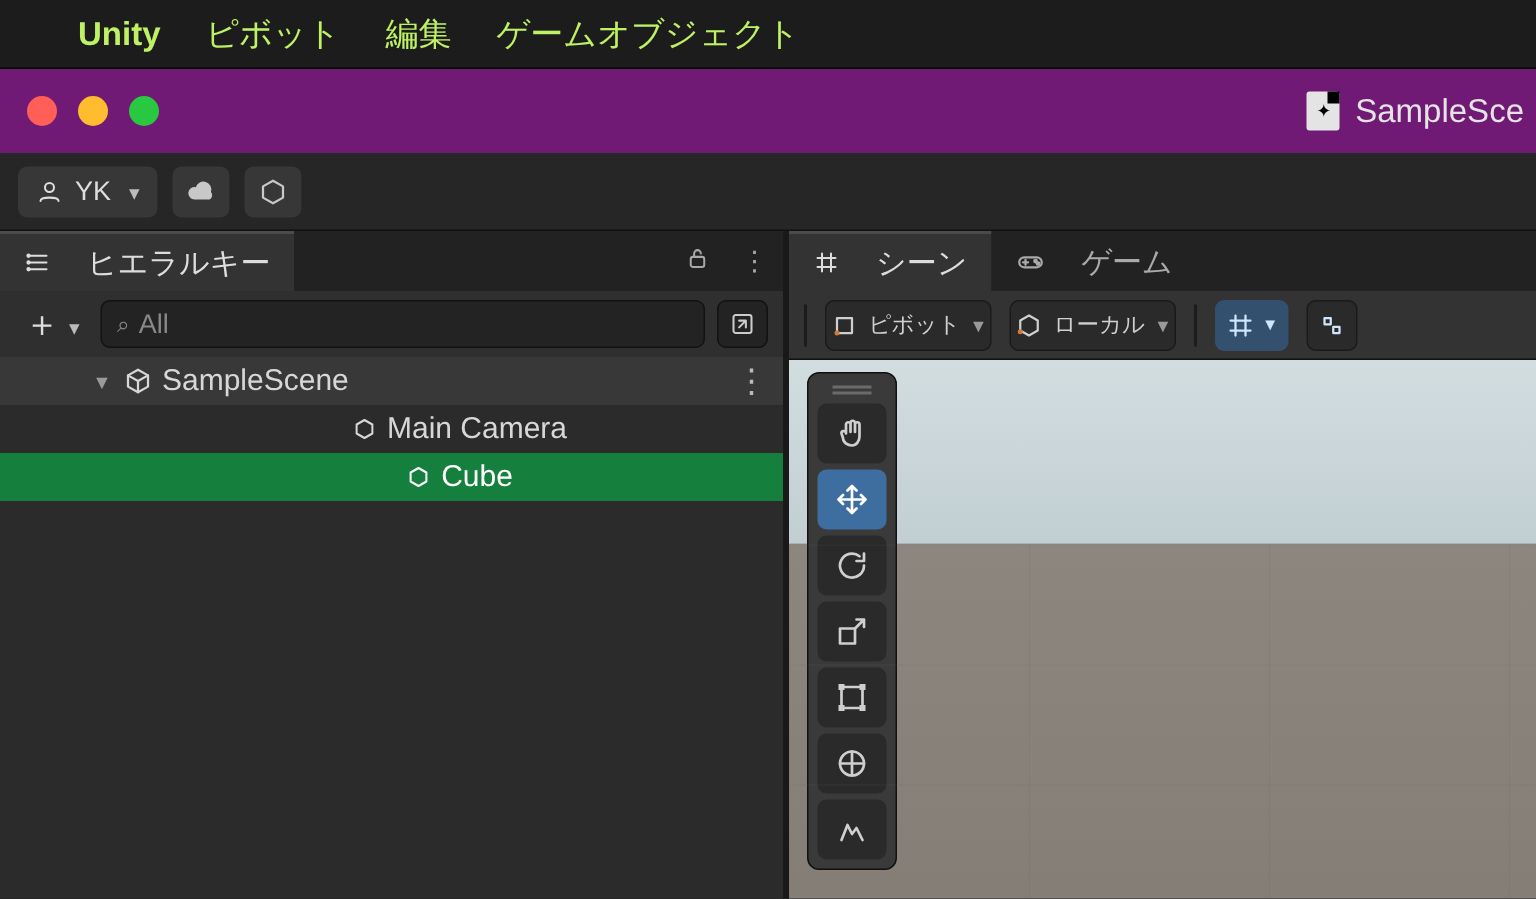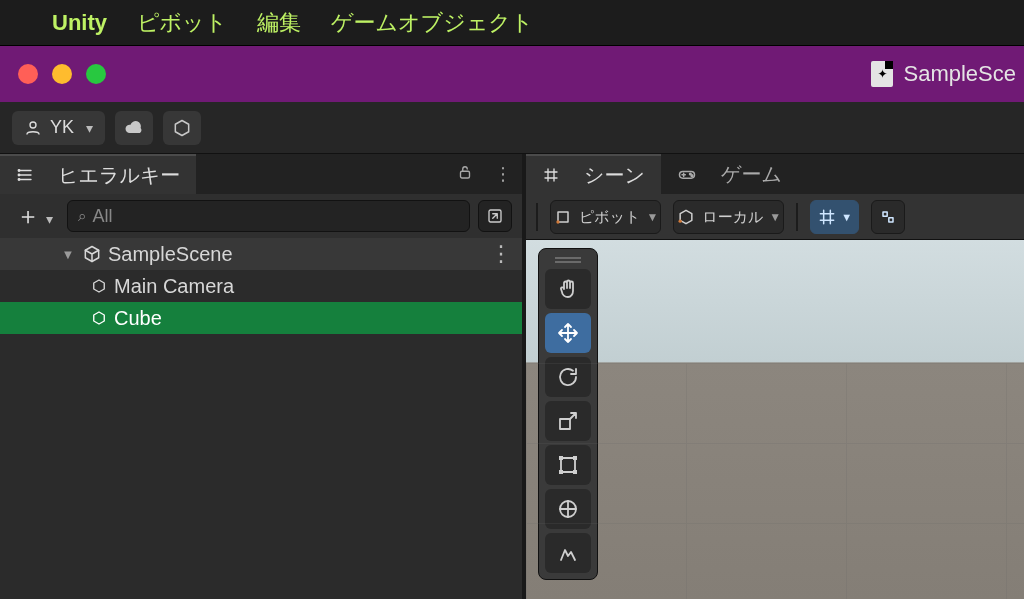--- a/index.html
+++ b/index.html
@@ -92,21 +92,21 @@
     color: #ccc; font-size: 17px;
   }
 
   
   .tree { flex: 1; background: #2b2b2b; font-size: 20px; color: #d7d7d7; }
   .row { height: 32px; display: flex; align-items: center; padding-left: 10px; gap: 6px; }
   .row.scene { background: #383838; position: relative; }
   .row.scene .kebab { position: absolute; right: 10px; color: #bbb; font-size: 22px; }
   .row.selected { background: #15803d; color: #fff; }
   .indent1 { padding-left: 60px; }
-  .indent2 { padding-left: 90px; }
+  .indent2 { padding-left: 90px; justify-content: center; }
   .caret { color: #9a9a9a; font-size: 13px; display: inline-block; width: 16px; text-align: center; }
   .row .gicon svg { display: block; }
 
   
   .scene-tools {
     height: 46px; display: flex; align-items: center; padding: 0 10px; gap: 12px;
     background: #333; border-bottom: 1px solid #111;
   }
   .vdiv { width: 2px; height: 28px; background: #1c1c1c; }
   .drop {

